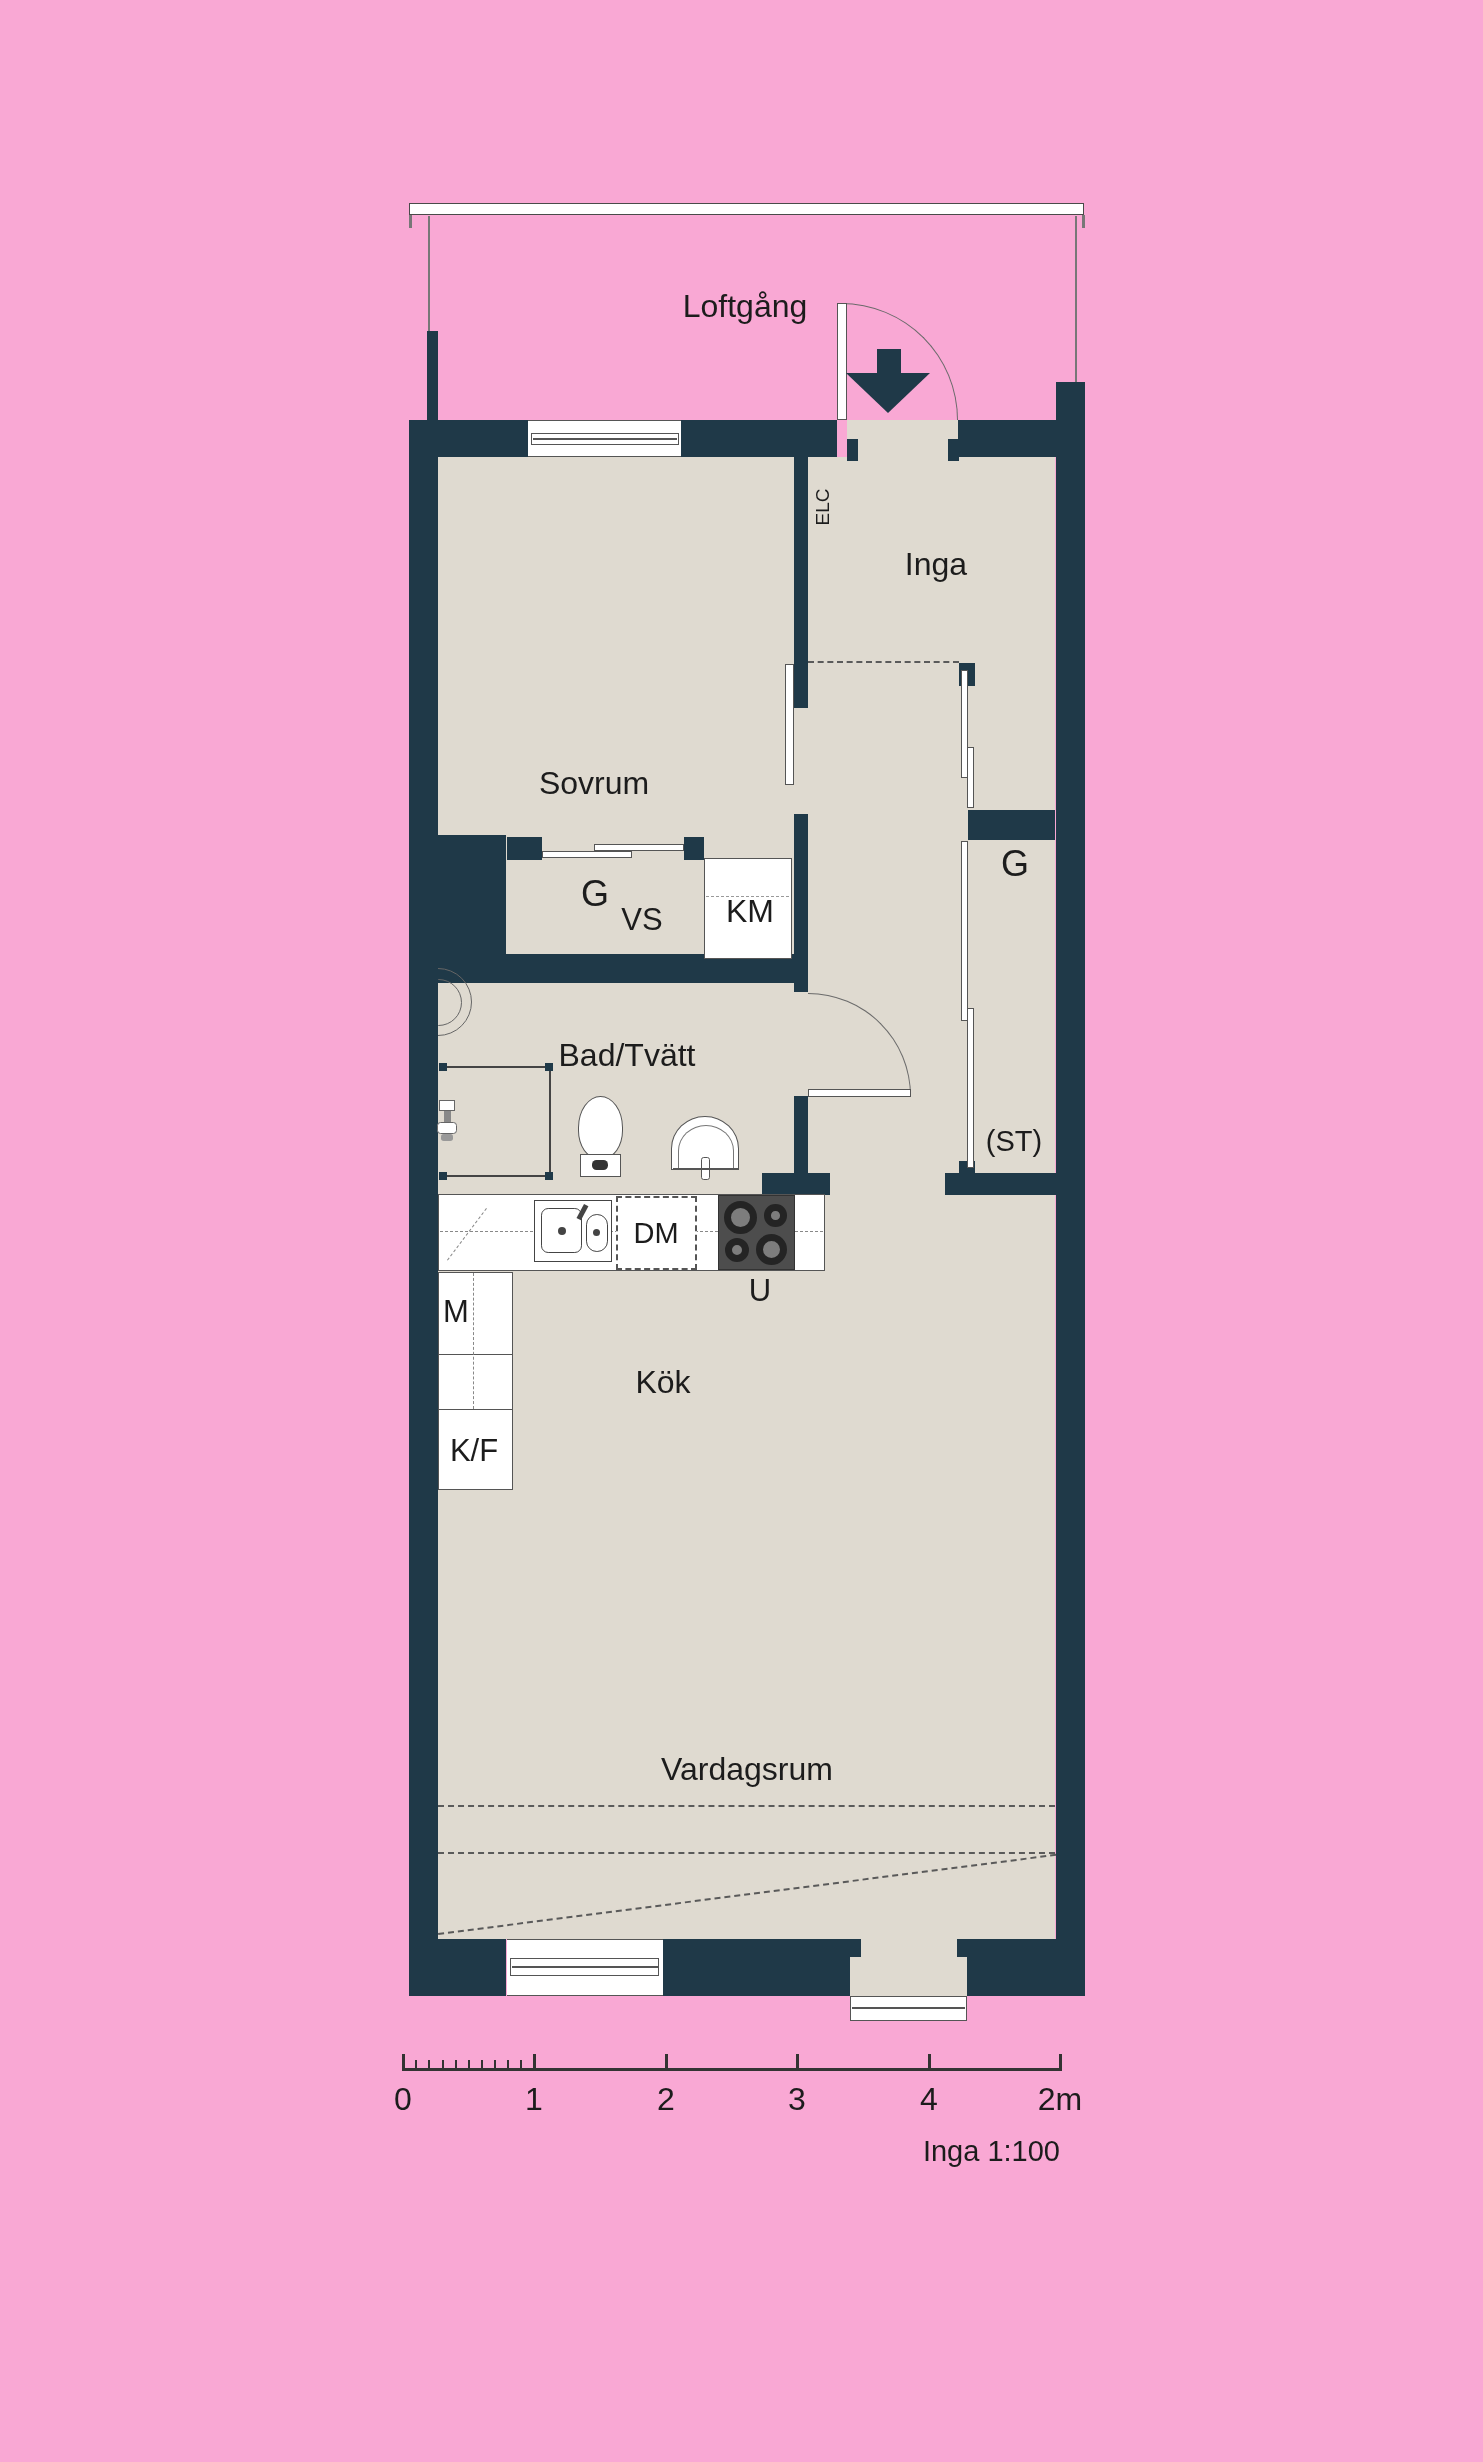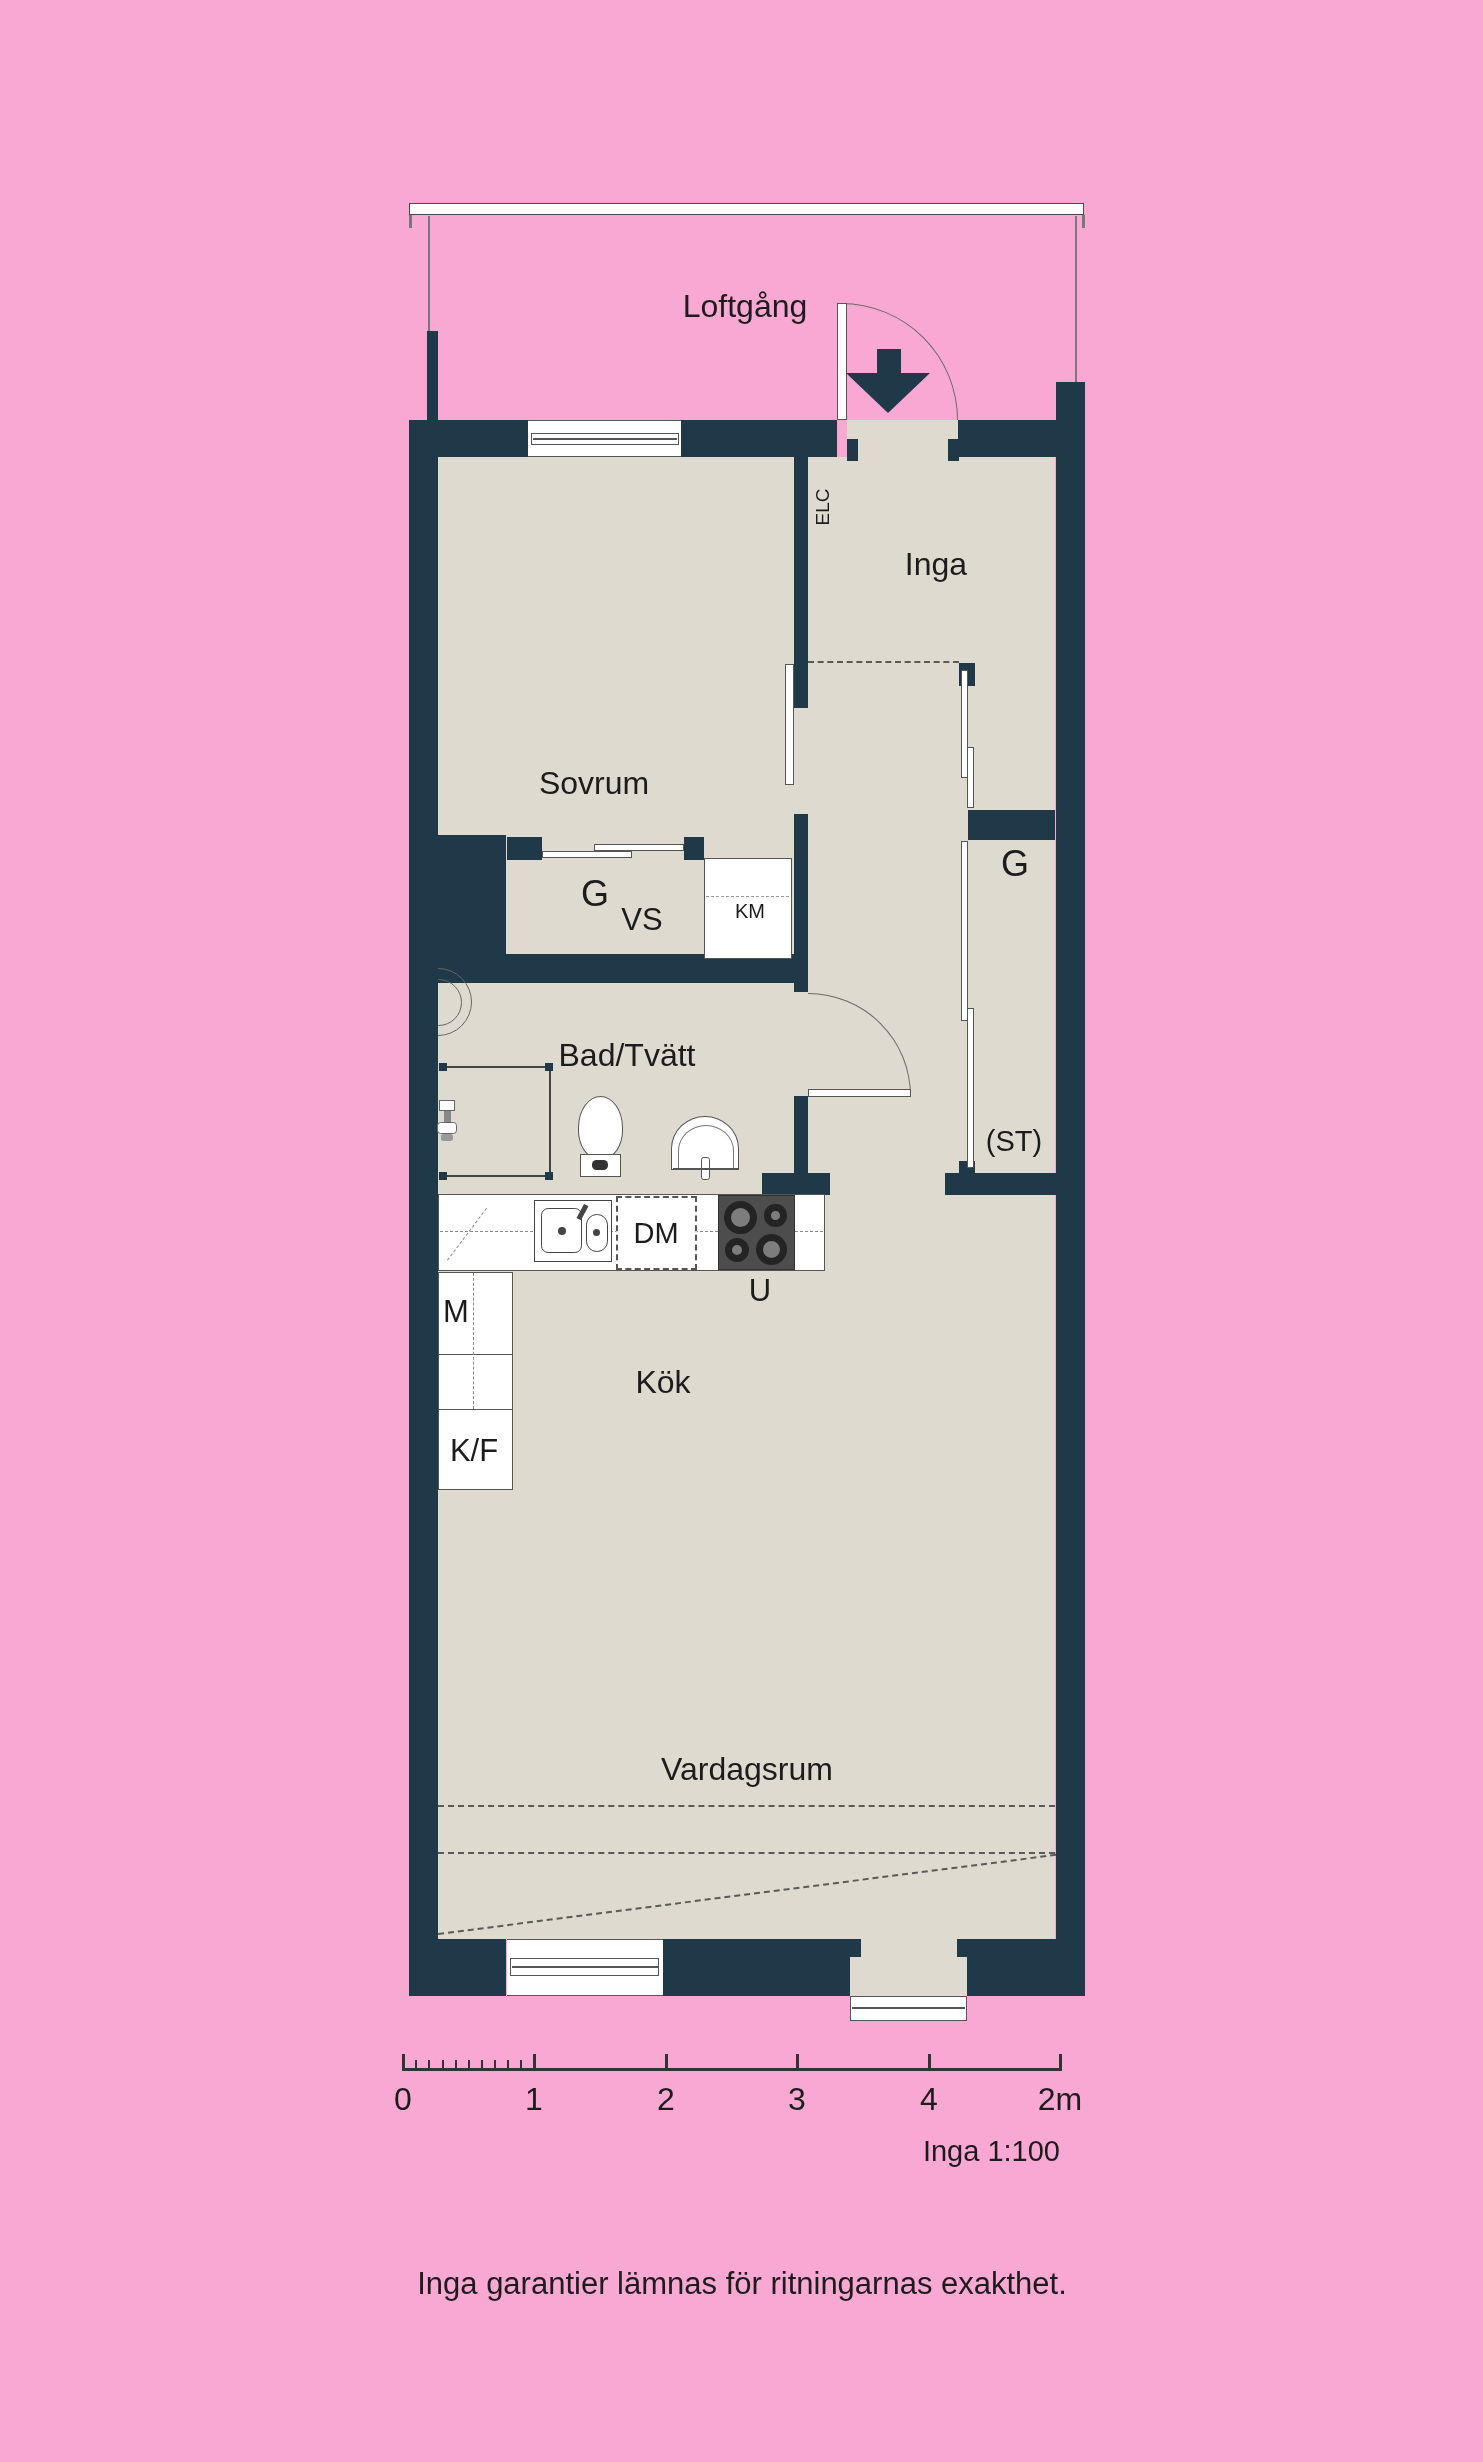--- a/index.html
+++ b/index.html
@@ -158,21 +158,21 @@
 
   <div class="dashedh" style="left:438px;top:1805px;width:617px;"></div>
   <div class="dashedh" style="left:438px;top:1852px;width:617px;"></div>
   <div class="dashedh" style="left:438px;top:1933px;width:623px;transform:rotate(-7.3deg);transform-origin:left top;"></div>
 
   <div class="lbl" style="left:936px;top:564px;">Inga</div>
   <div class="lbl" style="left:823px;top:507px;font-size:19px;transform:translate(-50%,-50%) rotate(-90deg);">ELC</div>
   <div class="lbl" style="left:594px;top:783px;">Sovrum</div>
   <div class="lbl" style="left:595px;top:894px;font-size:36px;">G</div>
   <div class="lbl small" style="left:642px;top:920px;">VS</div>
-  <div class="lbl" style="left:750px;top:911px;font-size:20px;">KM</div>
+  <div class="lbl" style="left:750px;top:911px;font-size:32px;">KM</div>
   <div class="lbl" style="left:1015px;top:864px;font-size:36px;">G</div>
   <div class="lbl" style="left:1014px;top:1141px;font-size:29px;">(ST)</div>
   <div class="lbl" style="left:627px;top:1055px;">Bad/Tvätt</div>
   <div class="lbl" style="left:663px;top:1382px;">Kök</div>
   <div class="lbl" style="left:747px;top:1769px;">Vardagsrum</div>
 
   <div class="abs" style="left:403px;top:2052px;width:657px;height:108px;">
     <div class="tick" style="left:0;top:16px;width:657px;height:2.7px;"></div>
     <div id="scale-ticks" style="position:absolute;left:0;top:0;width:657px;height:36px;">
         <div class="tick" style="left: -0.9px; top: 1.8px; width: 2.7px; height: 17px;"></div>
@@ -195,16 +195,15 @@
         <div class="sctext" style="left: 0px;">0</div>
         <div class="sctext" style="left: 131px;">1</div>
         <div class="sctext" style="left: 263px;">2</div>
         <div class="sctext" style="left: 394px;">3</div>
         <div class="sctext" style="left: 526px;">4</div>
         <div class="sctext" style="left: 657px;">2m</div>
       </div>
     <div style="position:absolute;right:0;top:83px;font-size:29px;">Inga 1:100</div>
   </div>
 
-  <div class="lbl" style="left:742px;top:2284px;font-size:31px;">Inga garantier lämnas för ritningarnas exakthet.</div>
 
 </div>
 
 
 </body></html>

